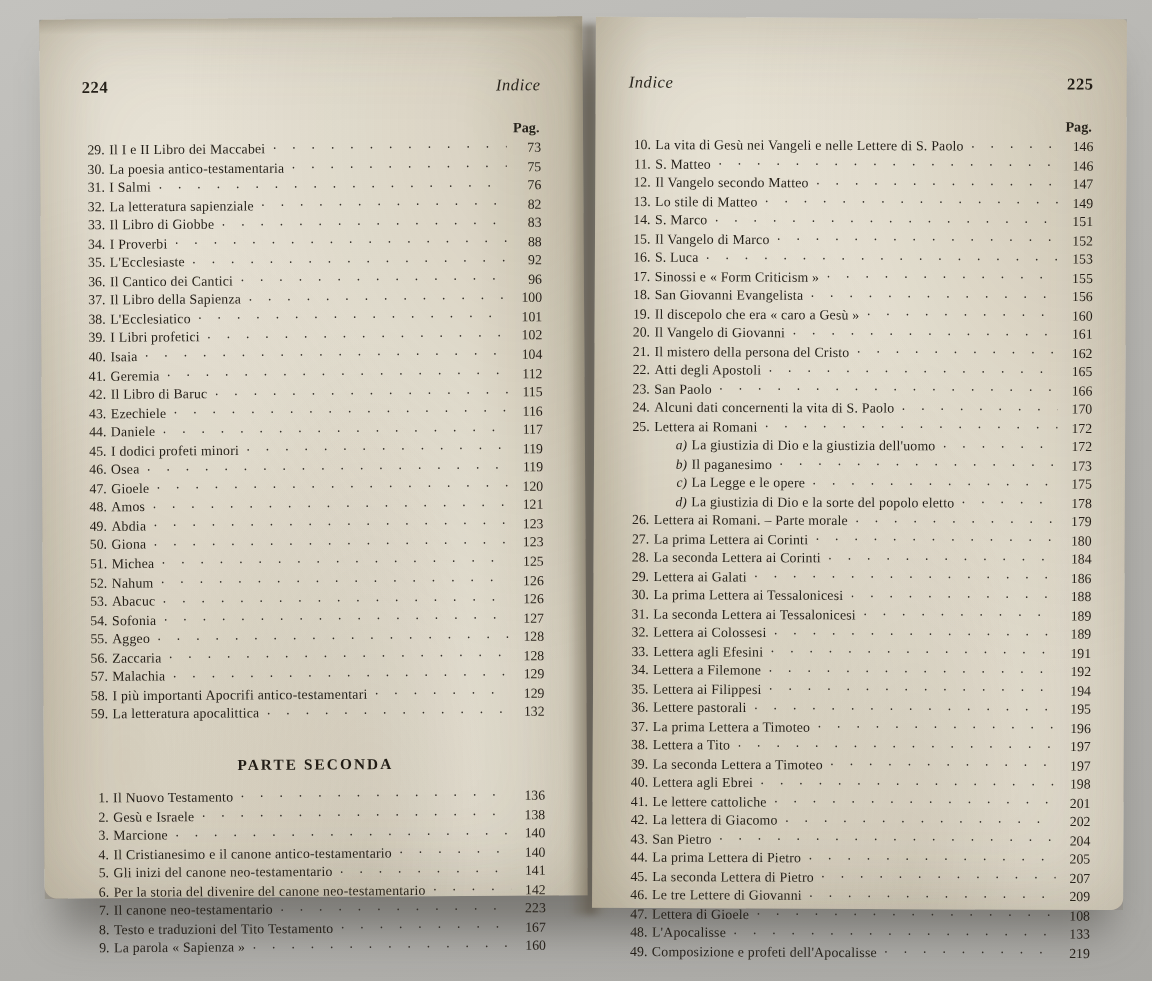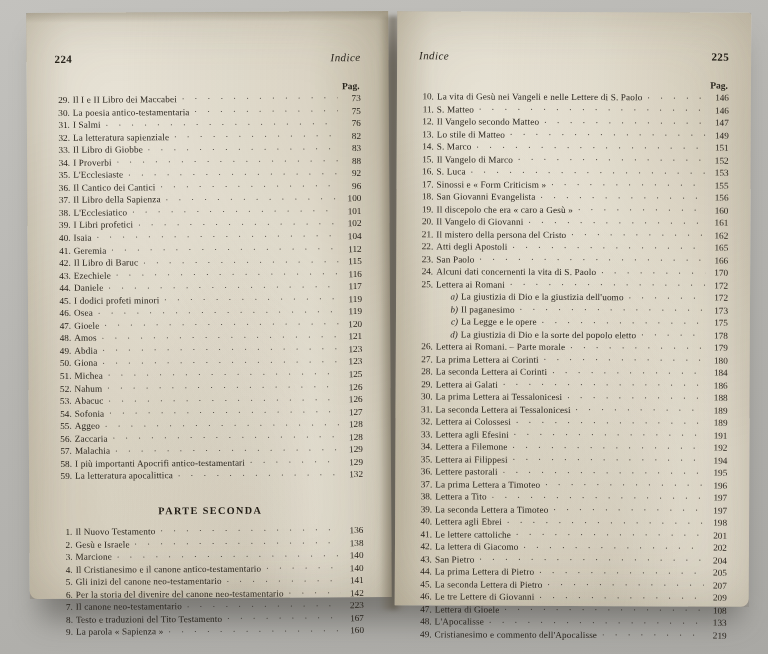--- a/index.html
+++ b/index.html
@@ -756,21 +756,21 @@
               <span class="pg">108</span>
             </li>
             <li class="toc-row">
               <span class="num">48.</span>
               <span class="title">L'Apocalisse</span>
               <span class="leader"></span>
               <span class="pg">133</span>
             </li>
             <li class="toc-row">
               <span class="num">49.</span>
-              <span class="title">Cristianesimo e commento dell'Apocalisse</span>
+              <span class="title">Composizione e profeti dell'Apocalisse</span>
               <span class="leader"></span>
               <span class="pg">219</span>
             </li>
           </ul>
       </div>
       <div class="grain"></div>
       <div class="vignette"></div>
     </div>
 
   </div>

